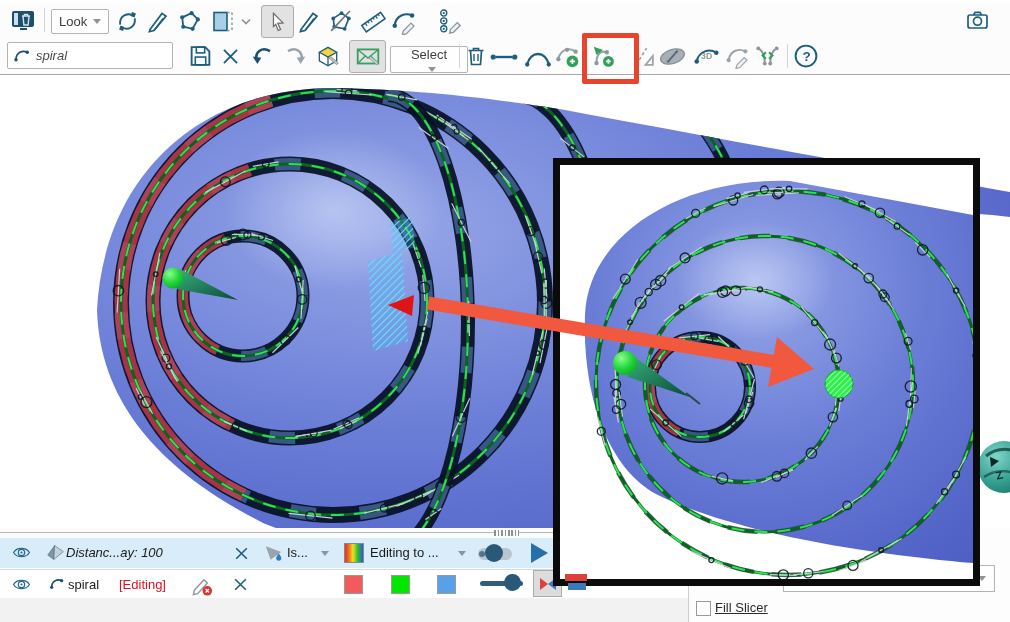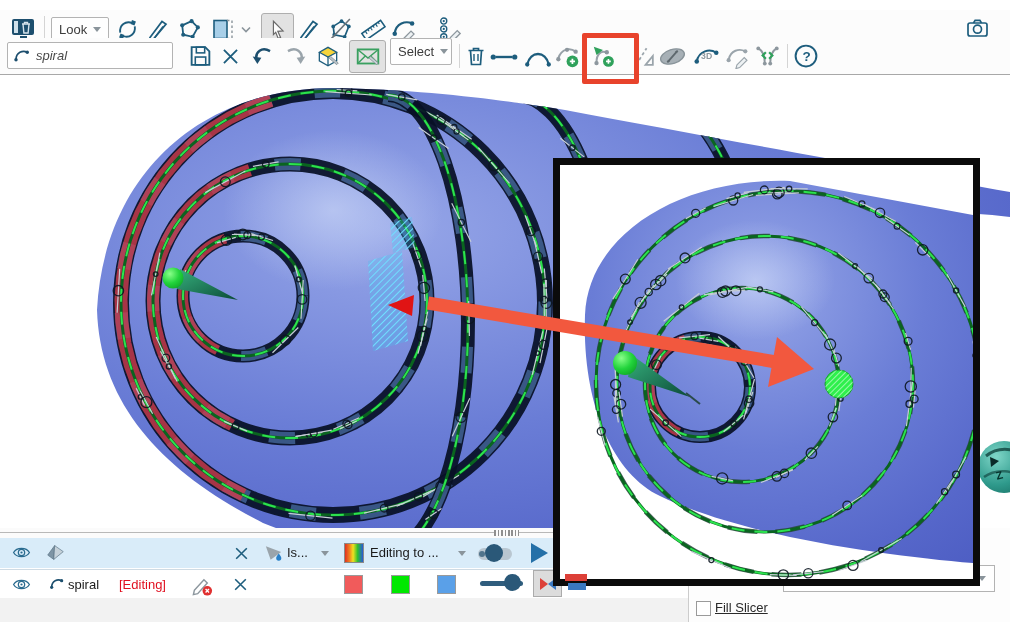--- a/index.html
+++ b/index.html
@@ -1,20 +1,20 @@
 <!DOCTYPE html>
 <html><head>
 <meta charset="utf-8">
 <style>
   html,body{margin:0;padding:0;}
   body{width:1010px;height:622px;overflow:hidden;font-family:"Liberation Sans",sans-serif;background:#fff;}
   #app{position:relative;width:1010px;height:622px;}
   
   .tb{position:absolute;left:0;width:1010px;background:#fcfcfc;}
-  .tb1{top:10px;height:37px;border-bottom:1px solid #a21caf;}
+  .tb1{top:2px;height:37px;border-bottom:1px solid #a21caf;}
   .tb2{top:38px;height:36px;border-bottom:1px solid #a8a8a8;}
   .it{position:absolute;}
   .vsep{position:absolute;top:6px;width:1px;height:24px;background:#d4d4d4;}
   .combo{position:absolute;display:flex;align-items:center;justify-content:space-between;
          border:1px solid #b3b3b3;border-radius:2px;background:#fefefe;padding:0 7px;
          font-size:13px;color:#3c3c3c;box-sizing:border-box;}
   .chev{width:0;height:0;border-left:4px solid transparent;border-right:4px solid transparent;
         border-top:5px solid #8a949b;margin-left:6px;}
   .btn{position:absolute;border-radius:3px;display:flex;align-items:center;justify-content:center;}
   .btn.active{background:#e2e2e2;border:1px solid #aeaeae;}
@@ -216,21 +216,21 @@
         <path d="M13,14 l7,6 1.5,-1.5 -7,-6 z" fill="#b9c2c8" stroke="#89949a" stroke-width="0.8"></path>
       </svg>
     </div>
     <div class="it btn active" style="left:349px;top:2px;width:35px;height:31px;">
       <svg width="26" height="26" viewBox="0 0 24 24">
         <rect x="2.5" y="5" width="19" height="13" fill="none" stroke="#3aa060" stroke-width="1.7"></rect>
         <path d="M2.5,5 L12,13 L21.5,5 M2.5,18 L9.5,11 M21.5,18 L14.5,11" fill="none" stroke="#3aa060" stroke-width="1.3"></path>
         <path d="M13,13 l7,6 1.5,-1.5 -7,-6 z" fill="#c9d2d8" stroke="#89949a" stroke-width="0.8"></path>
       </svg>
     </div>
-    <div class="combo" style="left:390px;top:0;width:62px;height:27px;">
+    <div class="combo" style="left:390px;top:8px;width:78px;height:27px;flex-direction:column;">
       <span>Select</span>
       <span class="chev"></span>
     </div>
     <div class="vsep" style="left:459px;"></div>
     <div class="it" style="left:464px;top:5px;">
       <svg width="24" height="26" viewBox="0 0 24 24" stroke="#1d5d7d">
         <path d="M4.5,6.5 h15 M9.5,6.5 V4.5 h5 v2 M6.5,6.5 l1,14 h9 l1,-14" fill="none" stroke-width="1.7"></path>
         <path d="M10,10 v7 M14,10 v7" stroke-width="1.4" fill="none"></path>
       </svg>
     </div>
@@ -531,20 +531,21 @@
   <div class="row1">
     <svg class="it" style="left:11px;top:5px;" width="21" height="19" viewBox="0 0 24 24">
       <path d="M2,12 C6,5 18,5 22,12 C18,19 6,19 2,12 Z" fill="none" stroke="#2a6b8f" stroke-width="1.6"></path>
       <circle cx="12" cy="12" r="4" fill="none" stroke="#2a6b8f" stroke-width="1.6"></circle>
       <circle cx="12" cy="12" r="1.4" fill="#2a6b8f"></circle>
     </svg>
     <svg class="it" style="left:46px;top:5px;" width="19" height="19" viewBox="0 0 22 20">
       <polygon points="2,13 10,2 9,18" fill="#7e95a5" stroke="#5c7486" stroke-width="0.8"></polygon>
       <polygon points="10,2 20,9 9,18" fill="#c6d2da" stroke="#5c7486" stroke-width="0.8"></polygon>
     </svg>
+    <span class="rtext" style="left:66px;font-style:italic;">Distanc...ay: 100</span>
     <svg class="it" style="left:233px;top:7px;" width="17" height="17" viewBox="0 0 24 24">
       <path d="M4.5,4.5 L19.5,19.5 M19.5,4.5 L4.5,19.5" stroke="#1d5d7d" stroke-width="2.2" fill="none"></path>
     </svg>
     <svg class="it" style="left:263px;top:5px;" width="21" height="20" viewBox="0 0 22 20">
       <polygon points="3,3 19,9 8,17" fill="#9aa4ab"></polygon>
       <path d="M16.5,10.5 c1.8,2.6 2.7,3.5 2.7,4.8 a2.7,2.7 0 0 1 -5.4,0 c0,-1.3 0.9,-2.2 2.7,-4.8 z" fill="#2980c8"></path>
     </svg>
     <span class="rtext" style="left:287px;">Is...</span>
     <span class="chev it" style="left:315px;top:13px;"></span>
     <div class="it" style="left:344px;top:5px;width:20px;height:20px;border:1px solid #8a8a8a;box-sizing:border-box;

